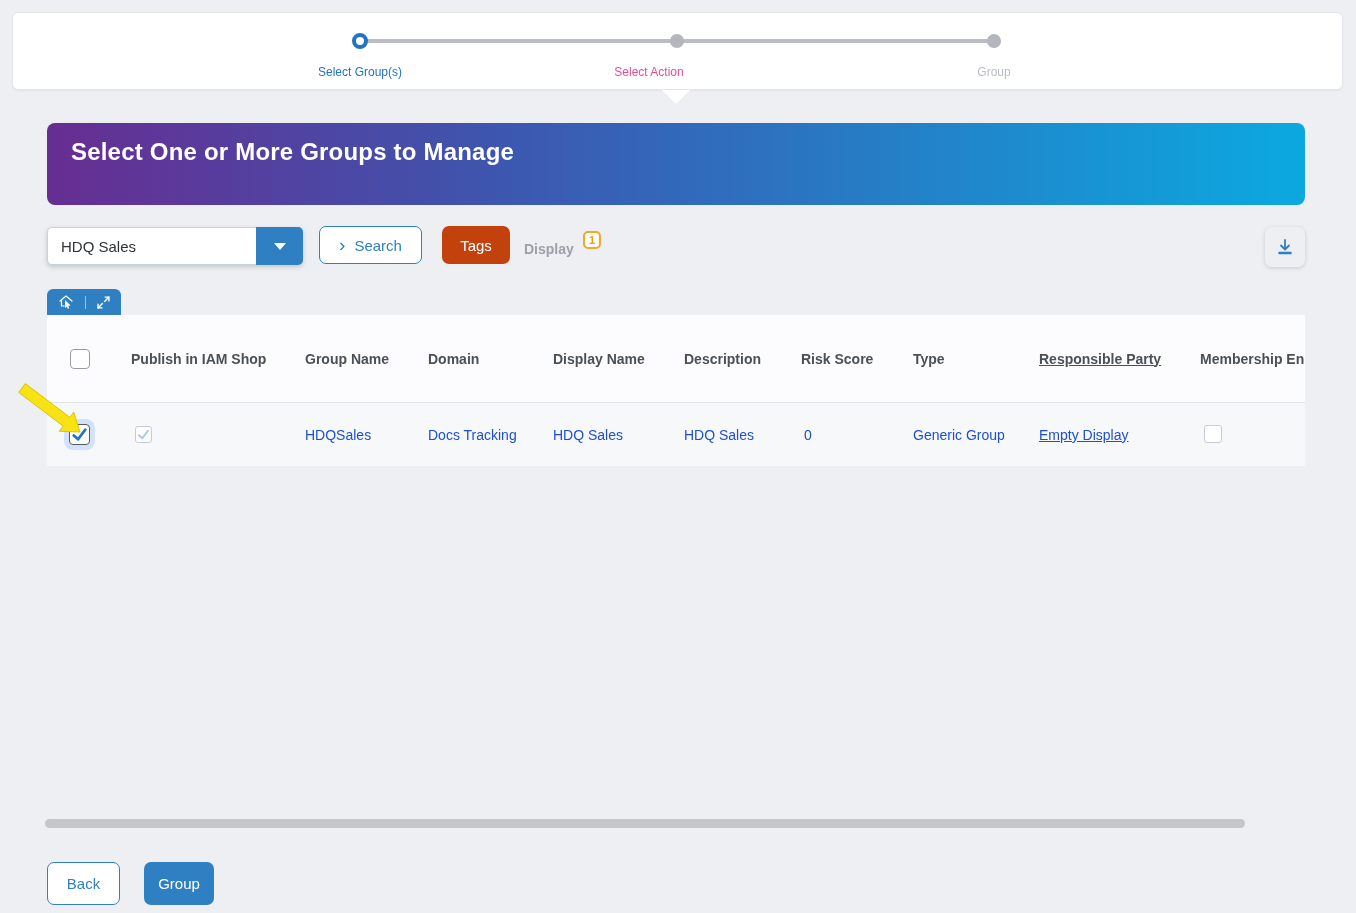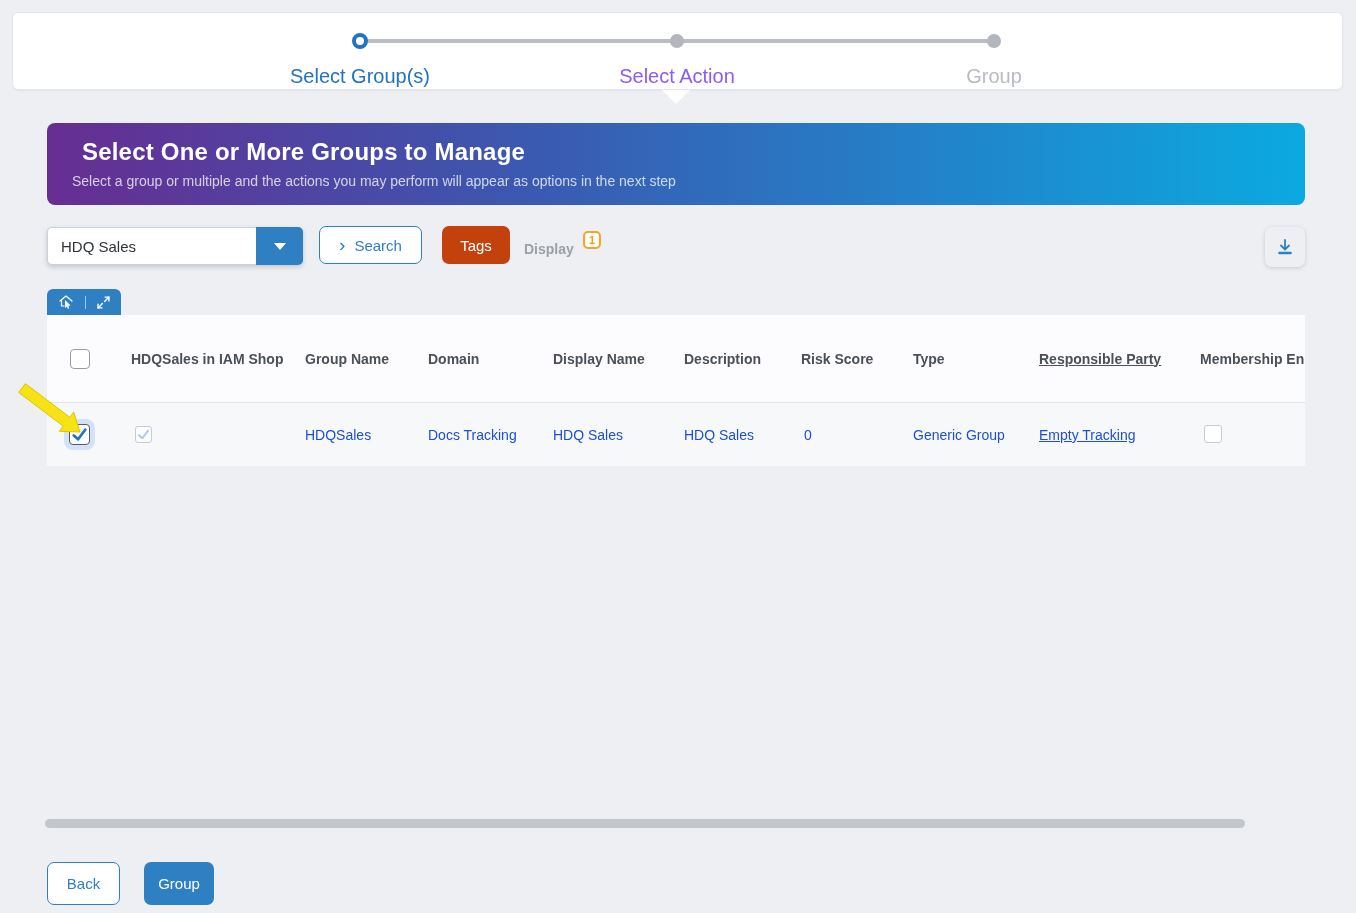--- a/index.html
+++ b/index.html
@@ -8,31 +8,31 @@
   .page { position:absolute; left:0; top:0; width:1356px; height:913px; background:#edeff3; }
 
   
   .stepper-card { position:absolute; left:12px; top:12px; width:1331px; height:78px;
     background:#fff; border:1px solid #e3e6ec; border-radius:6px; box-shadow:0 1px 2px rgba(0,0,0,.05); }
   .stepper-line { position:absolute; left:347px; top:26px; width:634px; height:4px; background:#babdc3; border-radius:2px; }
   .step-dot { position:absolute; border-radius:50%; }
   .dot-active { left:339px; top:20px; width:16px; height:16px; background:#fff; border:4.5px solid #2273c4; }
   .dot-2 { left:657px; top:21px; width:14px; height:14px; background:#b3b6bc; }
   .dot-3 { left:974px; top:21px; width:14px; height:14px; background:#b3b6bc; }
-  .step-label { position:absolute; top:52px; width:300px; text-align:center; font-size:20px; }
+  .step-label { position:absolute; top:52px; width:300px; text-align:center; font-size:12px; }
   .label-1 { left:197px; color:#2273c4; }
-  .label-2 { left:514px; color:#8b5cf6; }
+  .label-2 { left:486px; color:#ec4899; }
   .label-3 { left:831px; color:#b8bbc1; }
   .stepper-notch { position:absolute; left:662px; top:90px; width:0; height:0;
     border-left:14px solid transparent; border-right:14px solid transparent; border-top:14px solid #fff; }
 
   
   .banner { position:absolute; left:47px; top:123px; width:1258px; height:82px; border-radius:8px;
     background:linear-gradient(90deg,#672d92 0%,#3e55ae 35%,#0ba9e0 100%); }
-  .banner-title { position:absolute; left:24px; top:15px; color:#fff; font-size:24px; font-weight:bold; letter-spacing:.2px;margin-left:11px; }
+  .banner-title { position:absolute; left:24px; top:15px; color:#fff; font-size:24px; font-weight:bold; letter-spacing:.2px; }
   .banner-subtitle { position:absolute; left:25px; top:50px; color:rgba(255,255,255,.75); font-size:14px; }
 
   
   .group-select { position:absolute; left:47px; top:227px; width:256px; height:38px; background:#fff;
     border:1px solid #c7d2dc; border-radius:5px; box-shadow:0 2px 5px rgba(0,0,0,.18); cursor:pointer; }
   .group-select-value { position:absolute; left:13px; top:0; line-height:37px; font-size:15px; color:#2f3338; }
   .group-select-btn { position:absolute; right:-1px; top:-1px; width:47px; height:38px; background:#2e80c2;
     border-radius:0 5px 5px 0; display:flex; align-items:center; justify-content:center; }
   .caret-down { width:0; height:0; border-left:6px solid transparent; border-right:6px solid transparent; border-top:7px solid #fff; }
 
@@ -94,21 +94,20 @@
     <div class="step-dot dot-2"></div>
     <div class="step-dot dot-3"></div>
     <div class="step-label label-1">Select Group(s)</div>
     <div class="step-label label-2">Select Action</div>
     <div class="step-label label-3">Group</div>
   </div>
   <div class="stepper-notch"></div>
 
   <div class="banner">
     <div class="banner-title">Select One or More Groups to Manage</div>
-    <div class="banner-subtitle">Select a group or multiple and the actions you may perform will appear as options in the next step</div>
   </div>
 
   <div class="group-select">
     <span class="group-select-value">HDQ Sales</span>
     <span class="group-select-btn">
       <span class="caret-down"></span>
     </span>
   </div>
 
   <button class="btn search-btn">
@@ -148,21 +147,21 @@
           <path d="M1 7.5 V11 H4.5"></path>
       </svg>
     </button>
   </div>
 
   <div class="grid">
     <div class="grid-header">
       <span class="checkbox cb-header">
         
       </span>
-      <span class="hcell c1">HDQSales in IAM Shop</span>
+      <span class="hcell c1">Publish in IAM Shop</span>
       <span class="hcell c2">Group Name</span>
       <span class="hcell c3">Domain</span>
       <span class="hcell c4">Display Name</span>
       <span class="hcell c5">Description</span>
       <span class="hcell c6">Risk Score</span>
       <span class="hcell c7">Type</span>
       <span class="hcell c8">Responsible Party</span>
       <span class="hcell c9">Membership En</span>
     </div>
 
@@ -176,21 +175,21 @@
         <svg viewBox="0 0 20 20" fill="none" stroke="#abc8e8" stroke-width="2.6" stroke-linecap="round" stroke-linejoin="round">
             <polyline points="4,11 8.5,15 16,5"></polyline>
           </svg>
       </span>
       <span class="cell c2">HDQSales</span>
       <span class="cell c3">Docs Tracking</span>
       <span class="cell c4">HDQ Sales</span>
       <span class="cell c5">HDQ Sales</span>
       <span class="cell c6v">0</span>
       <span class="cell c7">Generic Group</span>
-      <span class="cell c8">Empty Tracking</span>
+      <span class="cell c8">Empty Display</span>
       <span class="checkbox cb-membership">
         
       </span>
     </div>
   </div>
 
   <svg class="annotation-arrow" viewBox="0 0 86 64">
     <polygon points="13.3,0.6 57.8,34.3 61.7,29.1 68,49 47.3,48.3 51.2,43.1 6.7,9.4" fill="#f7e214" stroke="#ddc400" stroke-width="1" stroke-linejoin="round"></polygon>
   </svg>
 

